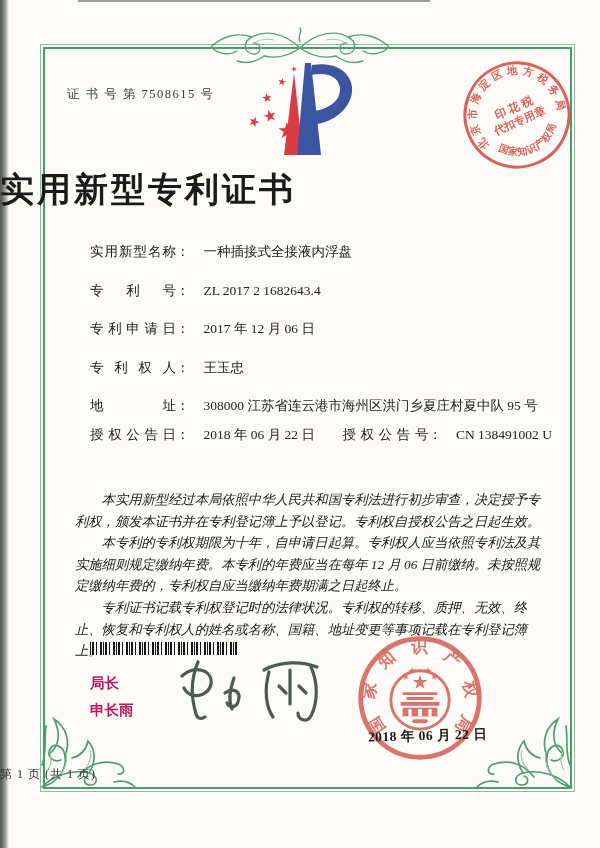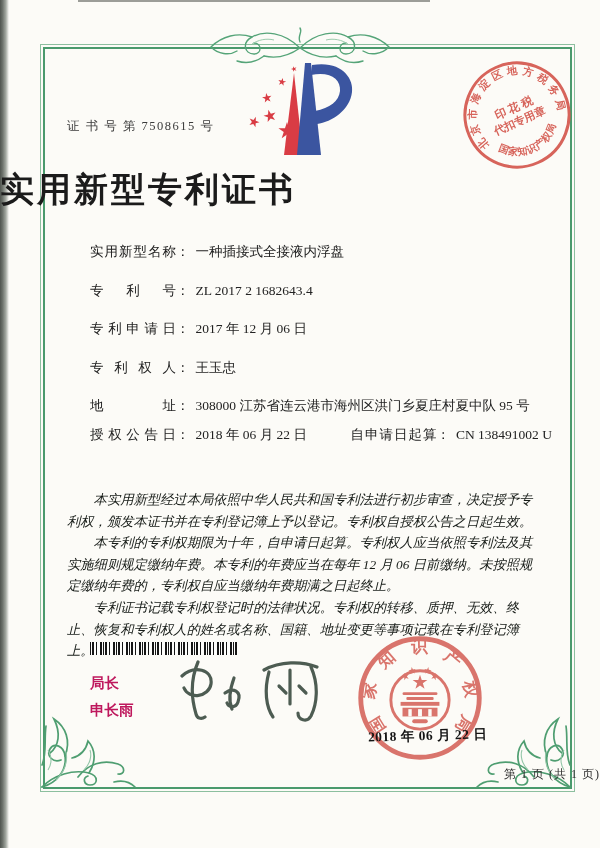--- a/index.html
+++ b/index.html
@@ -16,58 +16,58 @@
   .frame{position:absolute;left:40px;top:44px;width:533px;height:746px;
     border:1px solid #8cbf9f;}
   .frame-inner{position:absolute;inset:2px;border:2px solid #4a9a6d;}
 
   .ornament-top{position:absolute;left:204px;top:26px;width:192px;height:44px;}
   .flourish{position:absolute;width:102px;height:102px;}
   .flourish.bl{left:36px;top:690px;}
   .flourish.br{left:474px;top:690px;transform:scaleX(-1);}
 
   .cert-no{position:absolute;left:67px;top:86px;font-size:12.5px;color:#3b3b3b;
-    letter-spacing:1.5px;font-weight:500;margin-top:32px;}
+    letter-spacing:1.5px;font-weight:500;}
 
   .logo{position:absolute;left:237px;top:58px;width:126px;height:108px;}
 
   .title{position:absolute;left:0;top:167px;width:100%;text-align:left;
     font-size:34px;font-weight:bold;color:#1b1b1b;letter-spacing:3px;}
 
   .fields{position:absolute;left:90px;top:241px;width:478px;font-size:13.5px;color:#222;}
   .frow{line-height:22px;margin-bottom:16.5px;white-space:nowrap;}
   .frow.addr{margin-bottom:7px;}
   .frow.last{display:flex;}
   .fcell-right{margin-left:auto;padding-right:16px;}
   .flabel{display:inline-block;width:86px;text-align:justify;text-align-last:justify;vertical-align:top;}
   .fcolon{display:inline-block;}
-  .fvalue{margin-left:6px;}
-
-  .paras{position:absolute;left:67px;top:489px;width:470px;font-size:13.3px;
+  .fvalue{margin-left:14px;}
+
+  .paras{position:absolute;left:75px;top:489px;width:470px;font-size:13.3px;
     line-height:21.6px;color:#151a16;font-style:italic;}
   .paras p{margin:0;text-indent:2em;}
 
   .barcode{position:absolute;left:90px;top:642px;width:147px;height:13px;
     background:repeating-linear-gradient(90deg,#161616 0 1px,#fdfdfb 1px 2px,
       #161616 2px 4px,#fdfdfb 4px 6px,#161616 6px 7px,#fdfdfb 7px 10px,
       #161616 10px 12px,#fdfdfb 12px 13px);}
 
   .director{position:absolute;left:90px;top:670px;font-family:"Liberation Sans",sans-serif;
     font-weight:bold;font-size:14.5px;color:#be185d;line-height:27px;}
 
   .signature{position:absolute;left:168px;top:646px;width:172px;height:84px;}
 
   .seal{position:absolute;left:352px;top:630px;width:136px;height:136px;opacity:.87;}
   .seal-date{position:absolute;left:368px;top:727px;font-size:13.5px;font-weight:bold;
     color:#141414;letter-spacing:.5px;transform:rotate(-1.5deg);white-space:nowrap;}
 
   .tax-stamp{position:absolute;left:460px;top:58px;width:114px;height:114px;
     transform:rotate(-24deg);opacity:.92;}
 
-  .footer{position:absolute;left:0;top:766px;width:100%;text-align:right;
+  .footer{position:absolute;left:0;top:766px;width:100%;text-align:left;
     font-size:12px;color:#2e2e2e;letter-spacing:1px;}
 </style>
 </head>
 <body>
 
 <div class="page">
 
   <div class="edge-left"></div>
   <div class="edge-top"></div>
 
@@ -162,21 +162,21 @@
       <span class="flabel">专利权人</span><span class="fcolon">：</span><span class="fvalue">王玉忠</span>
     </div>
     <div class="frow addr">
       <span class="flabel">地址</span><span class="fcolon">：</span><span class="fvalue">308000 江苏省连云港市海州区洪门乡夏庄村夏中队 95 号</span>
     </div>
     <div class="frow last">
       <span>
         <span class="flabel">授权公告日</span><span class="fcolon">：</span><span class="fvalue">2018 年 06 月 22 日</span>
       </span>
       <span class="fcell-right">
-        <span class="flabel">自申请日起算</span><span class="fcolon">：</span><span class="fvalue">CN 138491002 U</span>
+        <span class="flabel">授权公告号</span><span class="fcolon">：</span><span class="fvalue">CN 138491002 U</span>
       </span>
     </div>
   </div>
 
   <div class="paras">
     <p>本实用新型经过本局依照中华人民共和国专利法进行初步审查，决定授予专利权，颁发本证书并在专利登记簿上予以登记。专利权自授权公告之日起生效。</p>
     <p>本专利的专利权期限为十年，自申请日起算。专利权人应当依照专利法及其实施细则规定缴纳年费。本专利的年费应当在每年 12 月 06 日前缴纳。未按照规定缴纳年费的，专利权自应当缴纳年费期满之日起终止。</p>
     <p>专利证书记载专利权登记时的法律状况。专利权的转移、质押、无效、终止、恢复和专利权人的姓名或名称、国籍、地址变更等事项记载在专利登记簿上。</p>
   </div>
 

